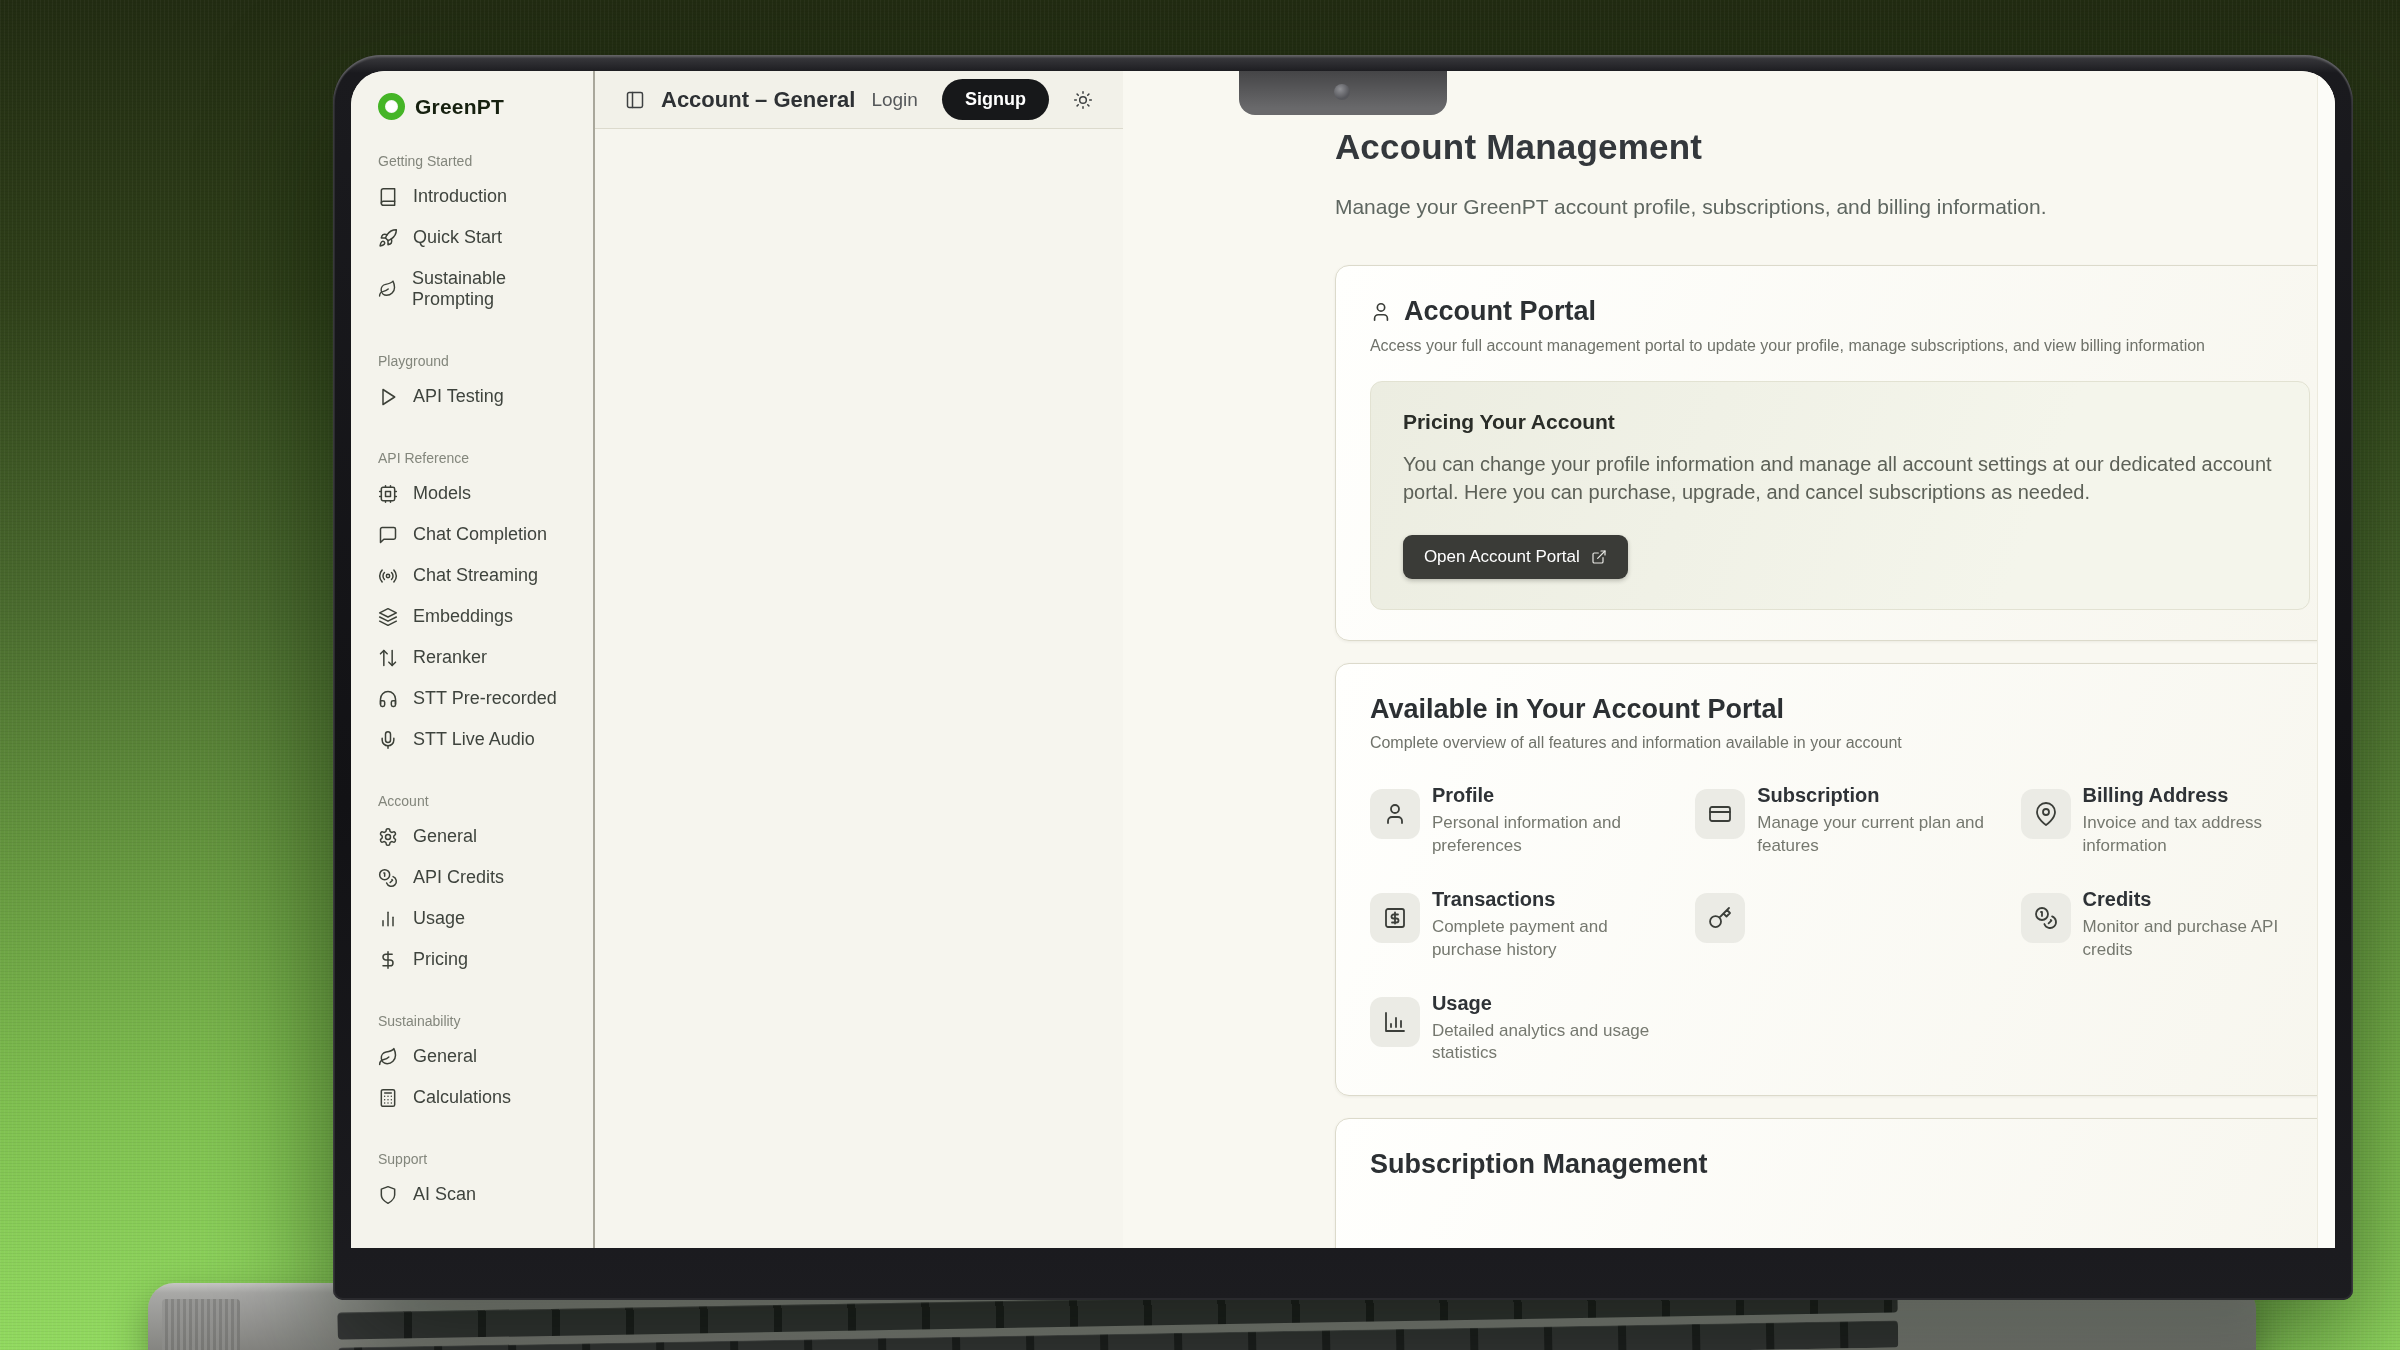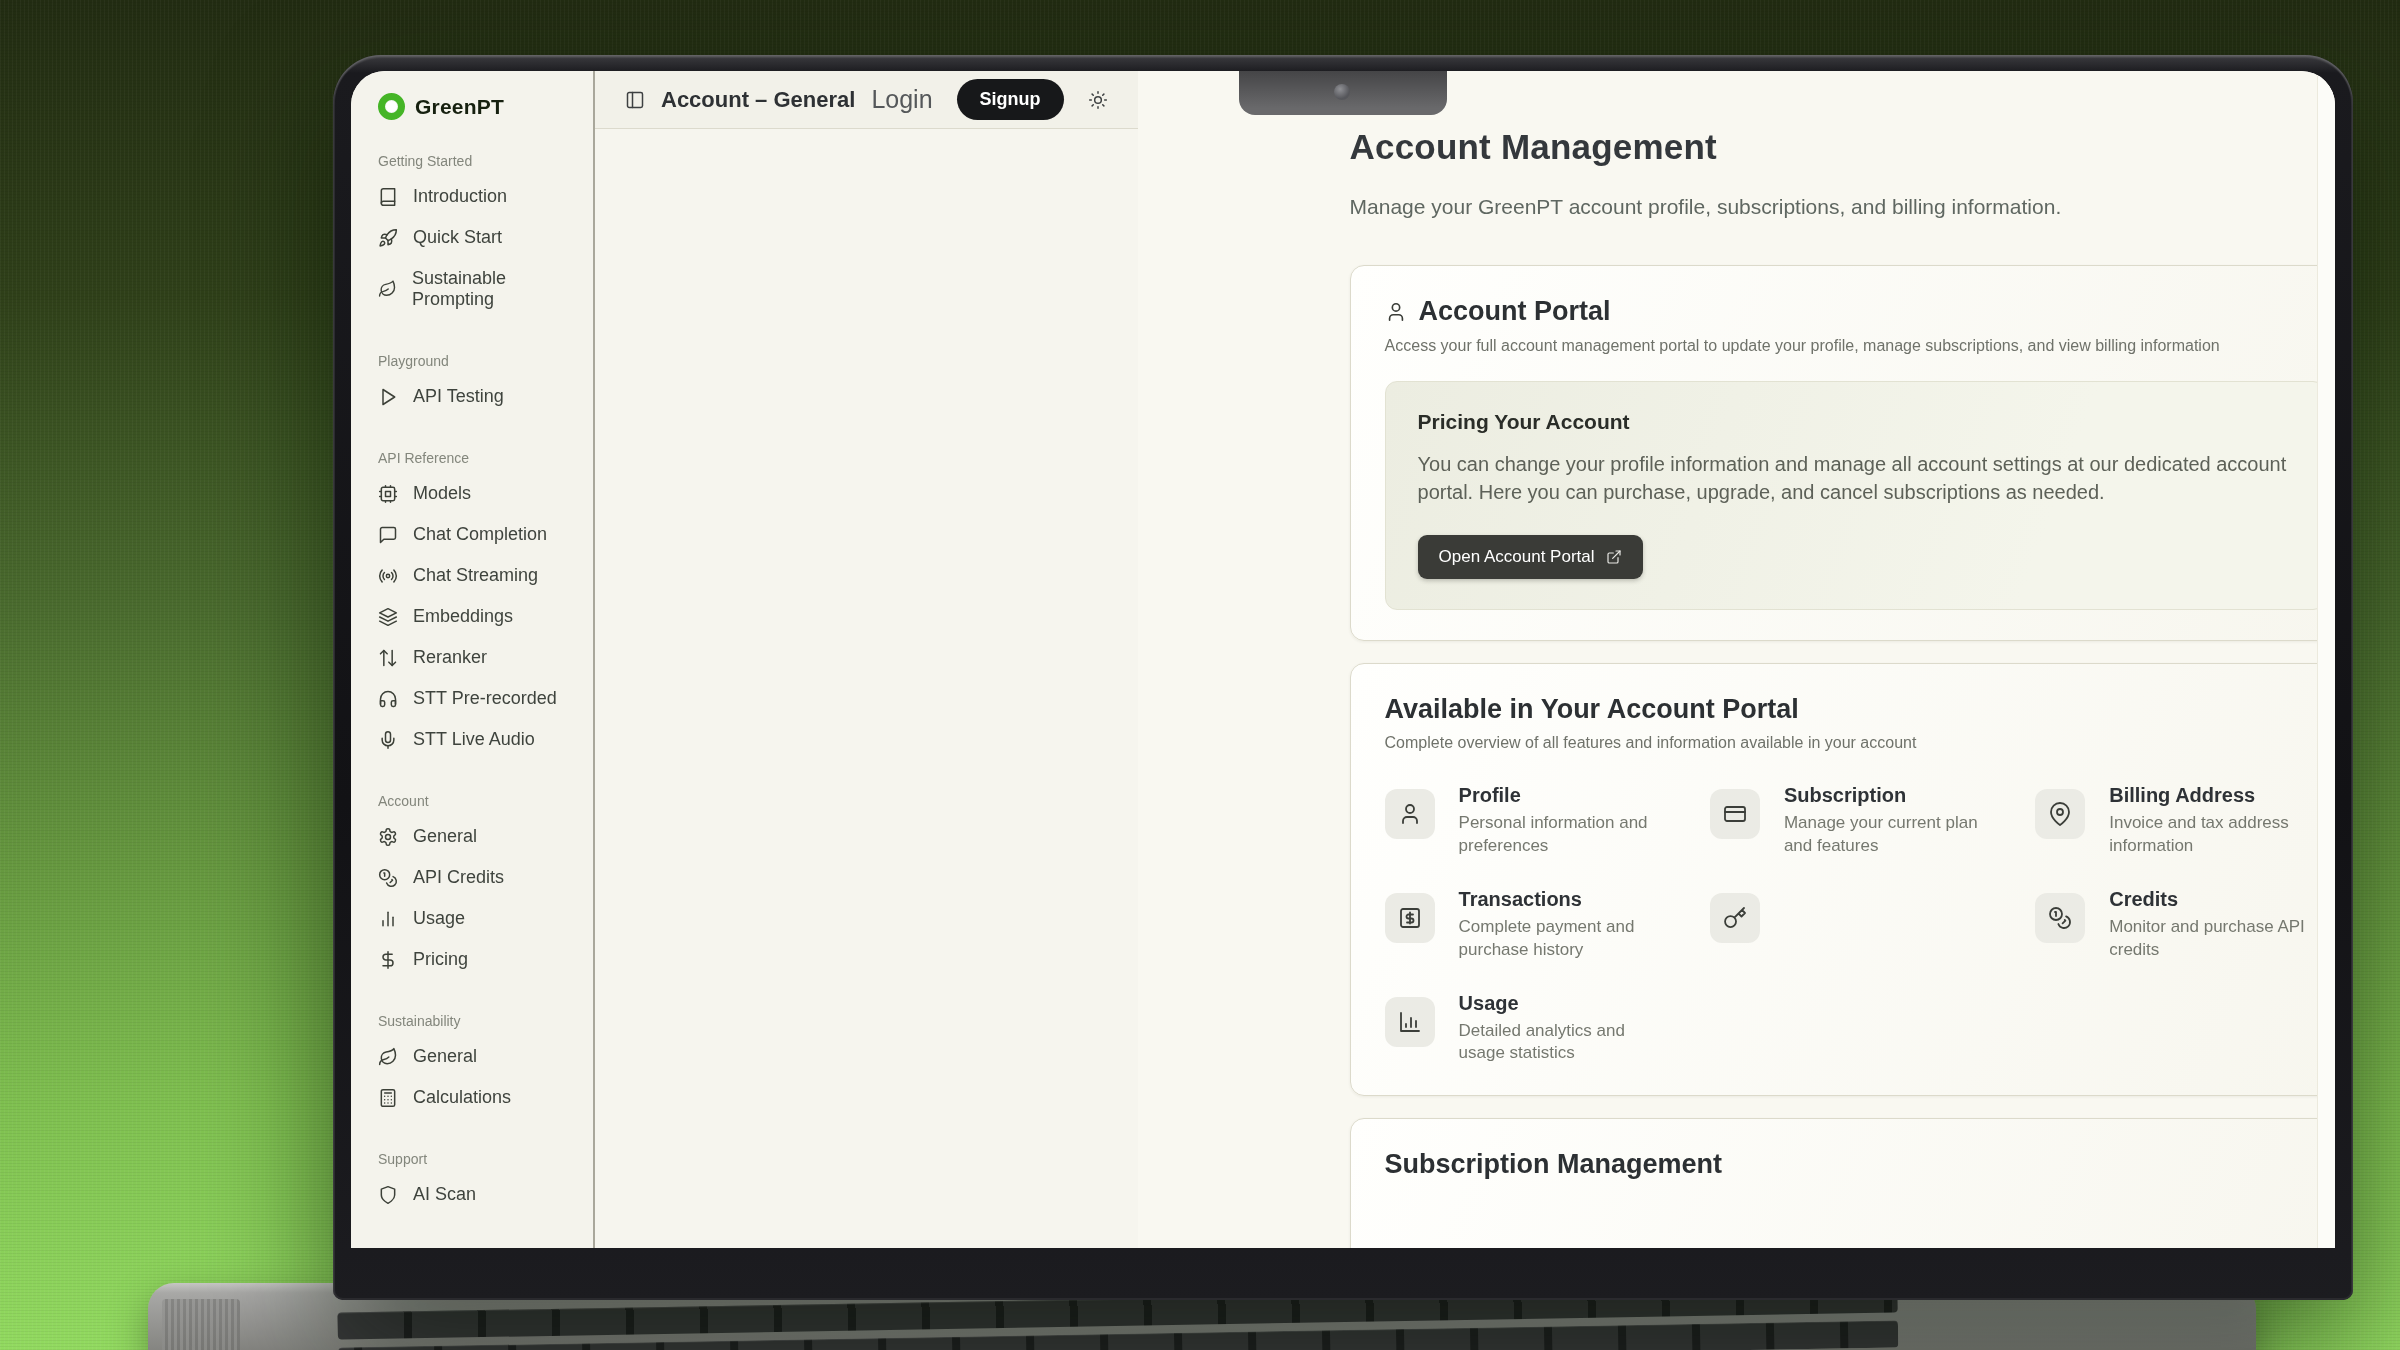--- a/index.html
+++ b/index.html
@@ -55,21 +55,21 @@
 
   .icn svg { width:100%; height:100%; display:block; }
 
   
   .rightcol { flex:1; display:flex; flex-direction:row; min-width:0; }
   .nav { height:58px; flex-shrink:0; background:#f2f1e9; border-bottom:1px solid #dcdacd;
     display:flex; align-items:center; padding:0 30px; gap:16px; }
   .nav .icn { width:20px; height:20px; color:#3e4142; }
   .nav-title { font-size:22px; font-weight:700; color:#2e3134; }
   .nav-right { margin-left:auto; display:flex; align-items:center; gap:24px; }
-  .login { font-size:25px; color:#55585a; cursor:pointer; }
+  .login { font-size:19px; color:#55585a; cursor:pointer; }
   .signup { background:#17181a; color:#fff; font-size:18px; font-weight:700; padding:10px 23px;
     border-radius:999px; border:none; cursor:pointer; font-family:inherit; }
 
   .content { flex:1; background:#f9f8f1; position:relative; padding:56px 0 0 212px; overflow:hidden; }
   .scroll-strip { position:absolute; right:0; top:0; bottom:0; width:18px; background:#fcfcf8; border-left:1px solid #eceadd; }
   .main { width:1010px; }
   .h1 { font-size:35px; font-weight:800; color:#34383c; letter-spacing:.2px; }
   .subtitle { font-size:21px; color:#5f6761; margin-top:28px; }
 
   .card { background:linear-gradient(115deg,#fffffd 0%,#f7f6ee 100%); border:1px solid #dcdacb;
@@ -84,21 +84,21 @@
     border:1px solid #e2e2d2; border-radius:12px; padding:28px 32px 30px; }
   .panel-title { font-size:21px; font-weight:700; color:#2a2d28; }
   .panel-body { font-size:20px; color:#5d6158; line-height:1.42; margin-top:16px; max-width:880px; }
   .portal-btn { margin-top:28px; display:inline-flex; align-items:center; gap:11px; background:#3a3b37;
     color:#fff; font-size:17px; font-weight:400; padding:12px 21px; border-radius:9px; border:none;
     cursor:pointer; font-family:inherit; box-shadow:0 2px 4px rgba(40,40,30,.25); }
   .portal-btn .icn { width:16px; height:16px; color:#e8e8e4; }
 
   .card-sub { font-size:16px; color:#6f726a; margin-top:9px; }
   .features { margin-top:32px; display:grid; grid-template-columns:repeat(3,1fr); column-gap:36px; row-gap:30px; }
-  .feature { display:flex; gap:24px; align-items:flex-start; }
+  .feature { display:flex; gap:12px; align-items:flex-start; }
   .icon-box { width:50px; height:50px; flex-shrink:0; margin-top:5px; background:#ebebe5; border-radius:12px;
     display:flex; align-items:center; justify-content:center; color:#3b3e39; }
   .icon-box .icn { width:24px; height:24px; }
   .f-title { font-size:20px; font-weight:700; color:#2e3236; }
   .f-desc { font-size:17px; color:#75786f; line-height:1.35; margin-top:5px; max-width:255px; }
 
   .card.partial { height:170px; }
 </style>
 </head>
 <body>

